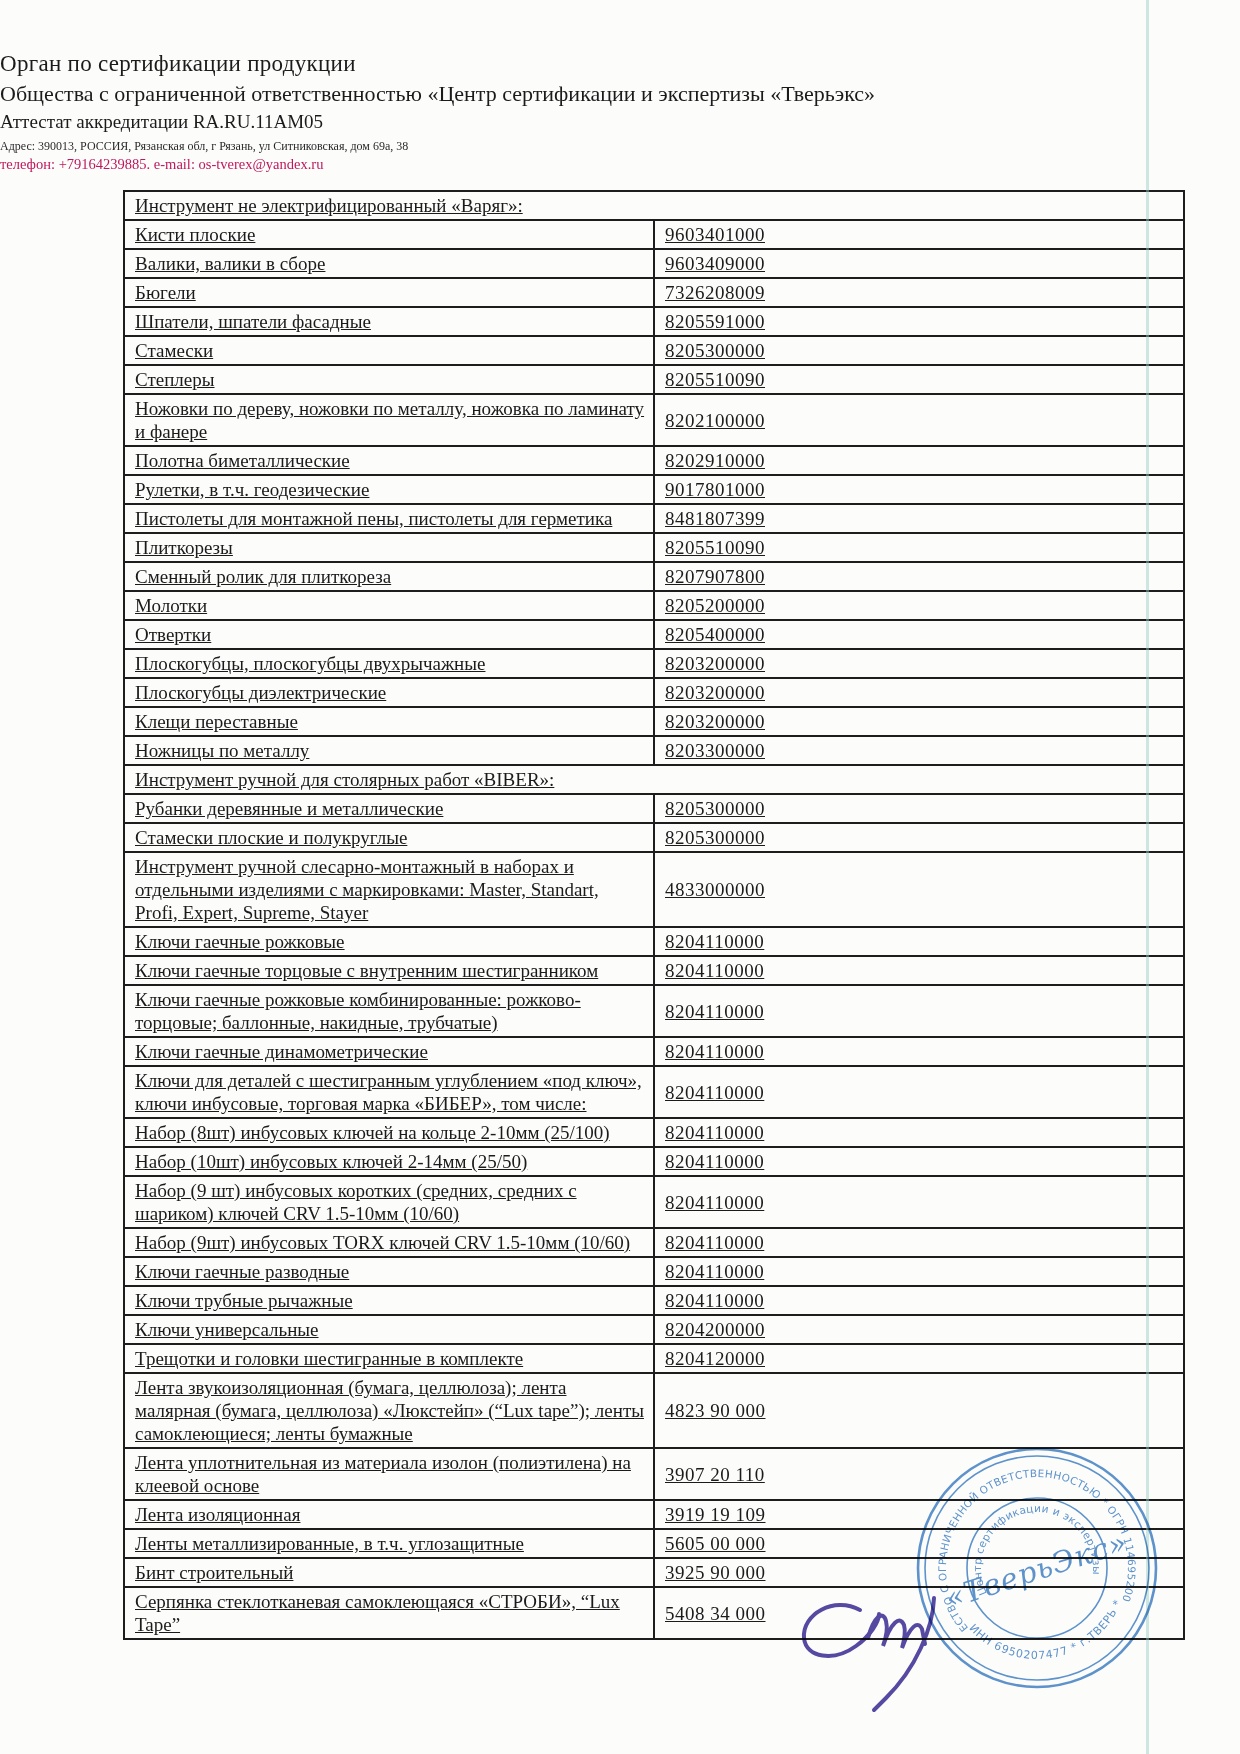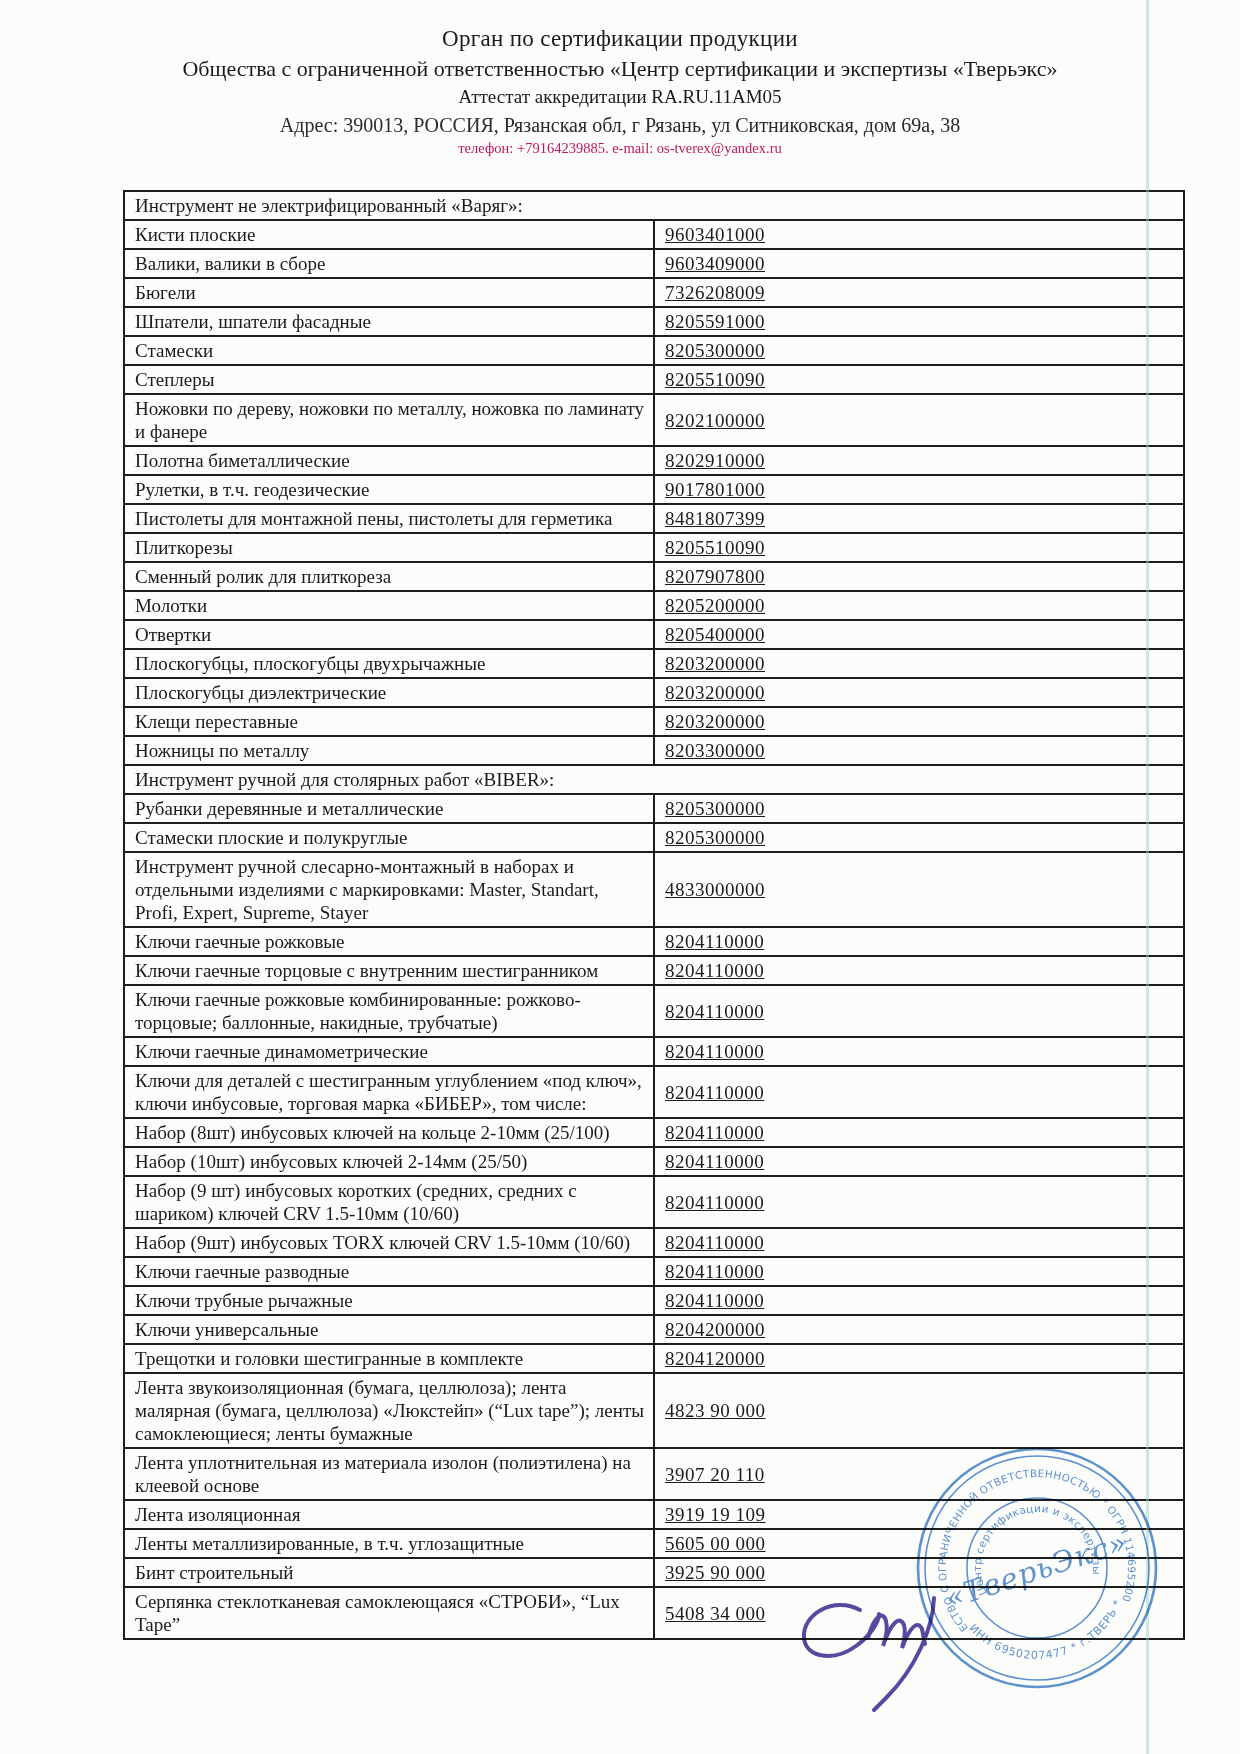--- a/index.html
+++ b/index.html
@@ -5,42 +5,42 @@
   html,body{margin:0;padding:0;background:#e8e8e8;}
   .page{
     position:relative;
     width:1240px;height:1754px;
     margin:0 auto;
     background:#fcfcfb;
     overflow:hidden;
     font-family:"Liberation Serif","DejaVu Serif",serif;
     color:#1b1b1b;
   }
-  .doc-header{ padding-top:25px; text-align:center; line-height:1.18; }
+  .doc-header{ padding-top:50px; line-height:1.18; }
   .doc-header .h1{ font-size:23px; letter-spacing:0.3px; }
   .doc-header .h2{ font-size:22px; margin-top:4px; }
   .doc-header .h3{ font-size:19px; margin-top:4px; }
-  .doc-header .h4{ font-size:20px; margin-top:6px; color:#2a2a2a;}
+  .doc-header .h4{ font-size:12px; margin-top:6px; color:#2a2a2a;}
   .doc-header .h5{ font-size:14.5px; margin-top:2px; color:#be185d;}
 
   table.products{
     position:absolute; left:123px; top:190px;
     width:1062px;
     border-collapse:collapse;
     table-layout:fixed;
     font-size:19px;
   }
   table.products td{
     border:2px solid #1d1d1d;
     padding:2px 8px 2px 10px;
     line-height:23px;
     vertical-align:middle;
     overflow:hidden;
   }
-  td.label{ width:885px; padding-right:28px; }
+  td.label{ width:885px; padding-right:28px;text-decoration:underline; }
   td.code{ width:177px; padding-left:14px; font-size:19px; letter-spacing:0.5px;text-decoration:underline; }
   td.section{ padding-top:4px; padding-bottom:4px; }
 
   .scan-line{
     position:absolute; top:0; left:1146px; width:3px; height:1754px;
     background:rgba(150,205,196,0.45);
     pointer-events:none;
   }
 
   .stamp{

